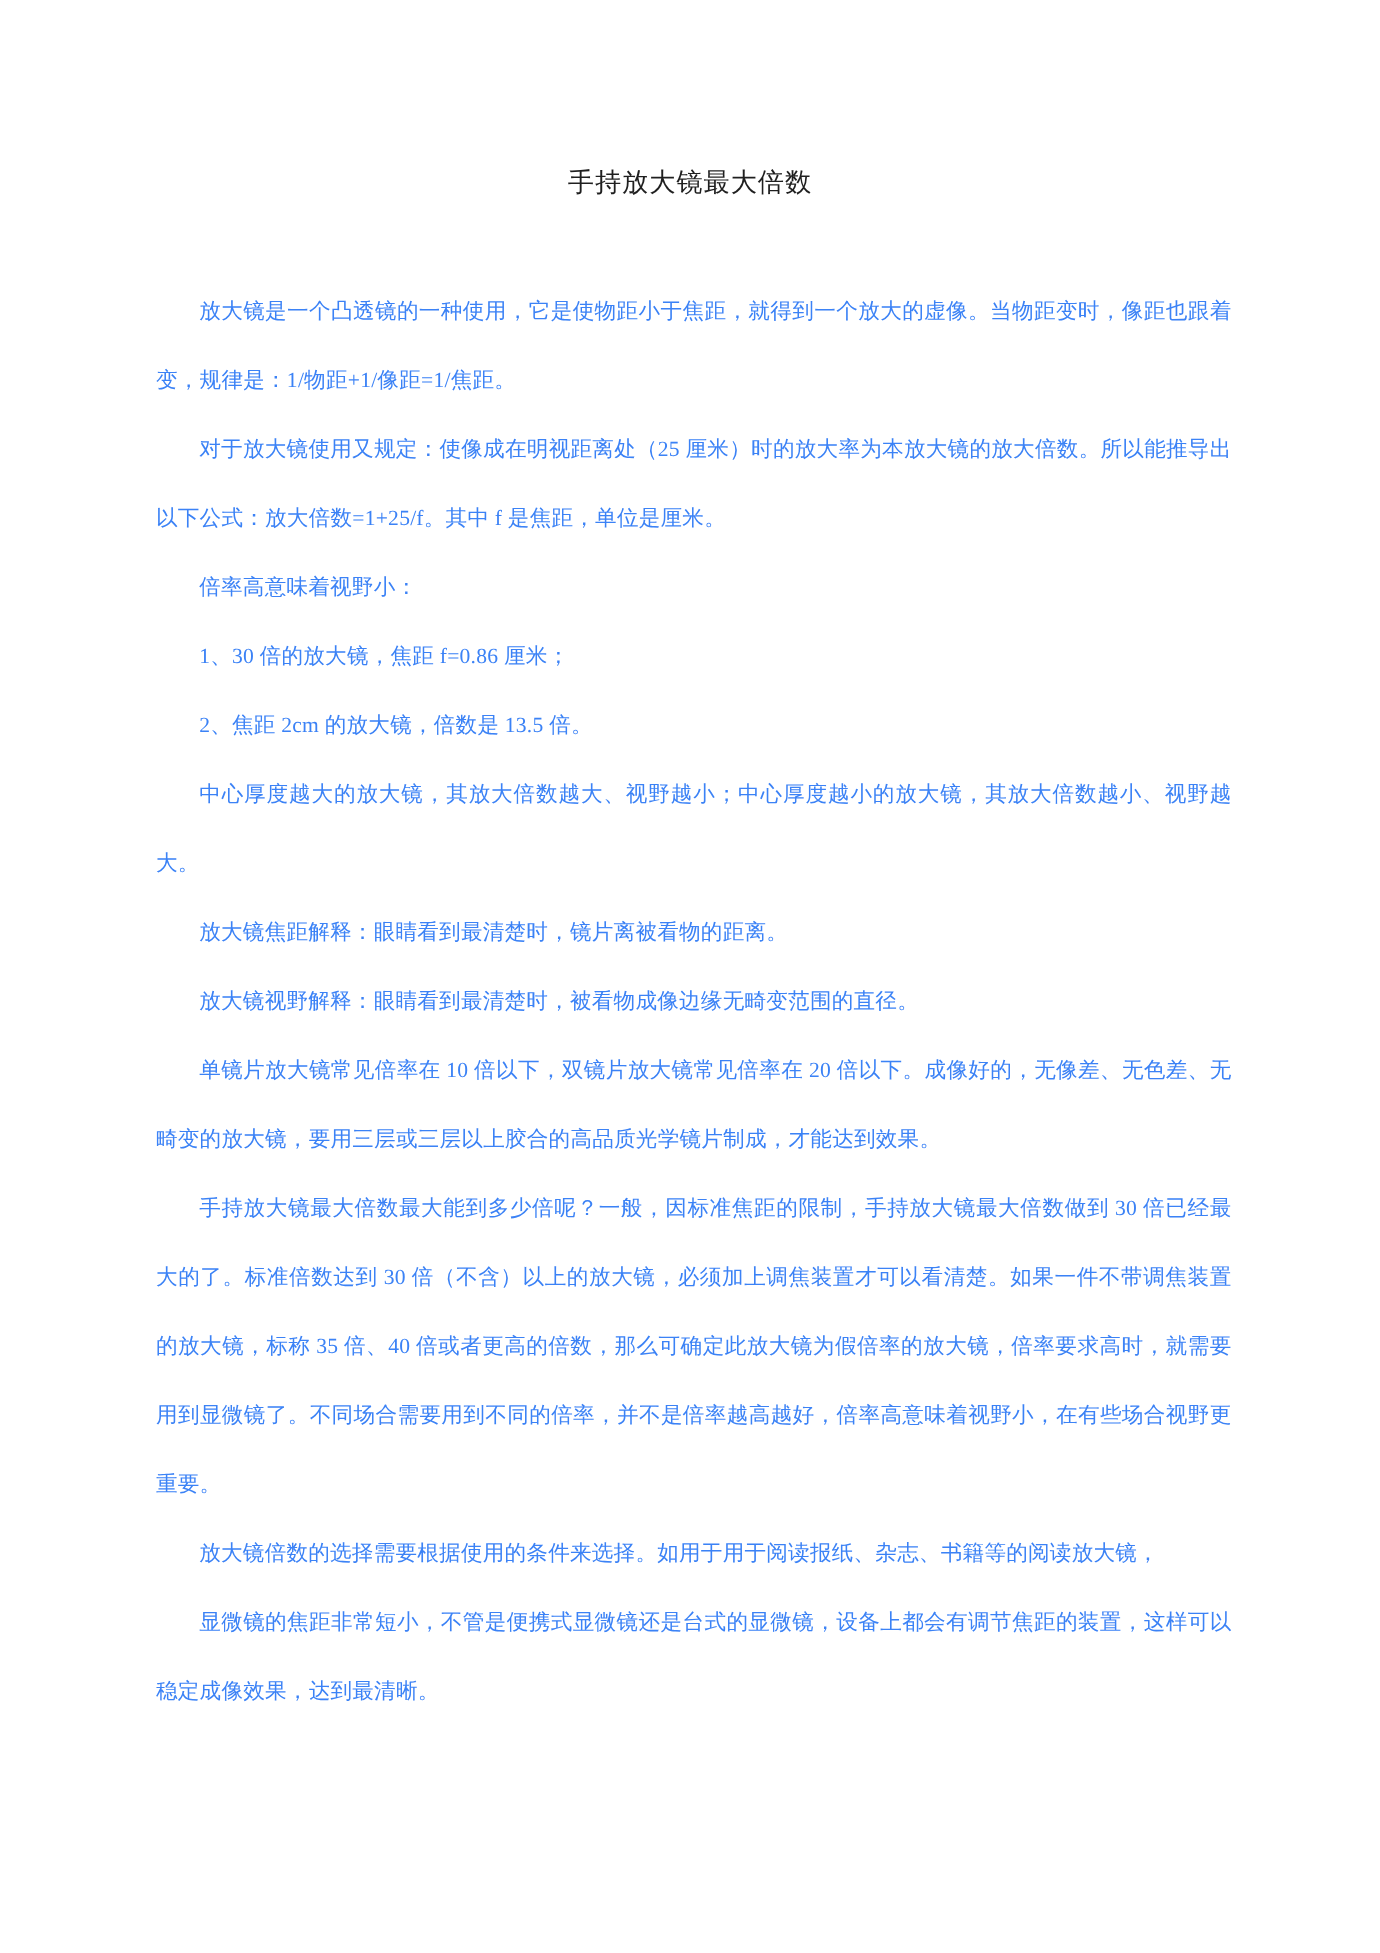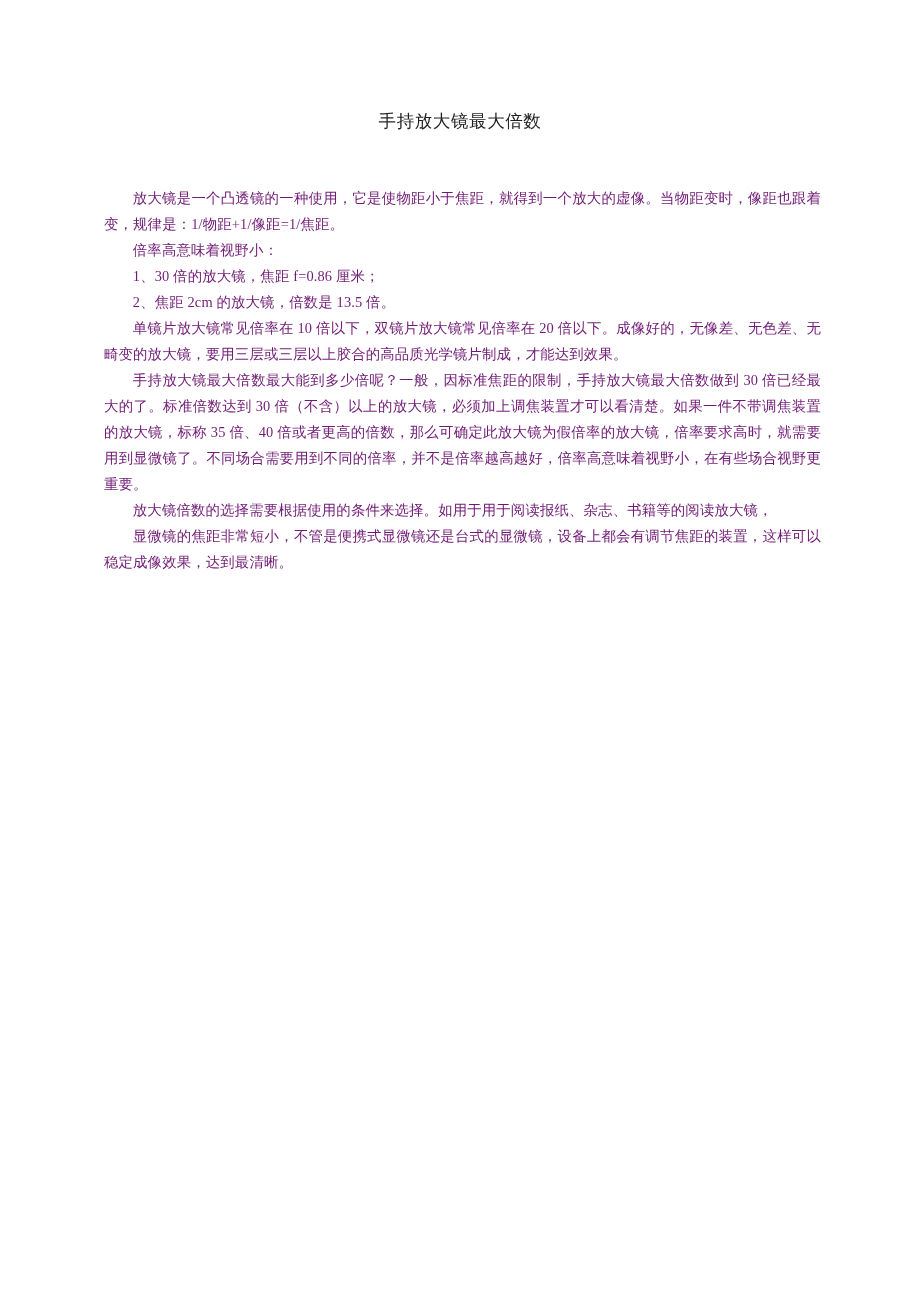--- a/index.html
+++ b/index.html
@@ -37,52 +37,56 @@
   }
   .body-block {
     position: absolute;
     top: 185px;
     left: 104px;
     width: 717px;
   }
   p.para {
     margin: 0 0 0 0;
     font-size: 14.4px;
-    line-height: 26px;
+    line-height: 46px;
     text-align: justify;
     text-justify: inter-ideograph;
     letter-spacing: 0.15px;
-    color: #701a75;
+    color: #3b82f6;
   }
   p.indent {
     text-indent: 2em;
   }
   
 </style>
 </head>
 <body>
 
 <div class="page">
 
   <h1 class="doc-title">手持放大镜最大倍数</h1>
 
   <div class="body-block">
 
     <p class="para indent">放大镜是一个凸透镜的一种使用，它是使物距小于焦距，就得到一个放大的虚像。当物距变时，像距也跟着变，规律是：1/物距+1/像距=1/焦距。</p>
 
+    <p class="para indent">对于放大镜使用又规定：使像成在明视距离处（25 厘米）时的放大率为本放大镜的放大倍数。所以能推导出以下公式：放大倍数=1+25/f。其中 f 是焦距，单位是厘米。</p>
 
     <p class="para indent">倍率高意味着视野小：</p>
 
     <p class="para indent">1、30 倍的放大镜，焦距 f=0.86 厘米；</p>
 
     <p class="para indent">2、焦距 2cm 的放大镜，倍数是 13.5 倍。</p>
 
+    <p class="para indent">中心厚度越大的放大镜，其放大倍数越大、视野越小；中心厚度越小的放大镜，其放大倍数越小、视野越大。</p>
 
 
+    <p class="para indent">放大镜焦距解释：眼睛看到最清楚时，镜片离被看物的距离。</p>
 
+    <p class="para indent">放大镜视野解释：眼睛看到最清楚时，被看物成像边缘无畸变范围的直径。</p>
 
 
 
     <p class="para indent">单镜片放大镜常见倍率在 10 倍以下，双镜片放大镜常见倍率在 20 倍以下。成像好的，无像差、无色差、无畸变的放大镜，要用三层或三层以上胶合的高品质光学镜片制成，才能达到效果。</p>
 
     <p class="para indent">手持放大镜最大倍数最大能到多少倍呢？一般，因标准焦距的限制，手持放大镜最大倍数做到 30 倍已经最大的了。标准倍数达到 30 倍（不含）以上的放大镜，必须加上调焦装置才可以看清楚。如果一件不带调焦装置的放大镜，标称 35 倍、40 倍或者更高的倍数，那么可确定此放大镜为假倍率的放大镜，倍率要求高时，就需要用到显微镜了。不同场合需要用到不同的倍率，并不是倍率越高越好，倍率高意味着视野小，在有些场合视野更重要。</p>
 
     <p class="para indent">放大镜倍数的选择需要根据使用的条件来选择。如用于用于阅读报纸、杂志、书籍等的阅读放大镜，</p>
 
     <p class="para indent">显微镜的焦距非常短小，不管是便携式显微镜还是台式的显微镜，设备上都会有调节焦距的装置，这样可以稳定成像效果，达到最清晰。</p>

